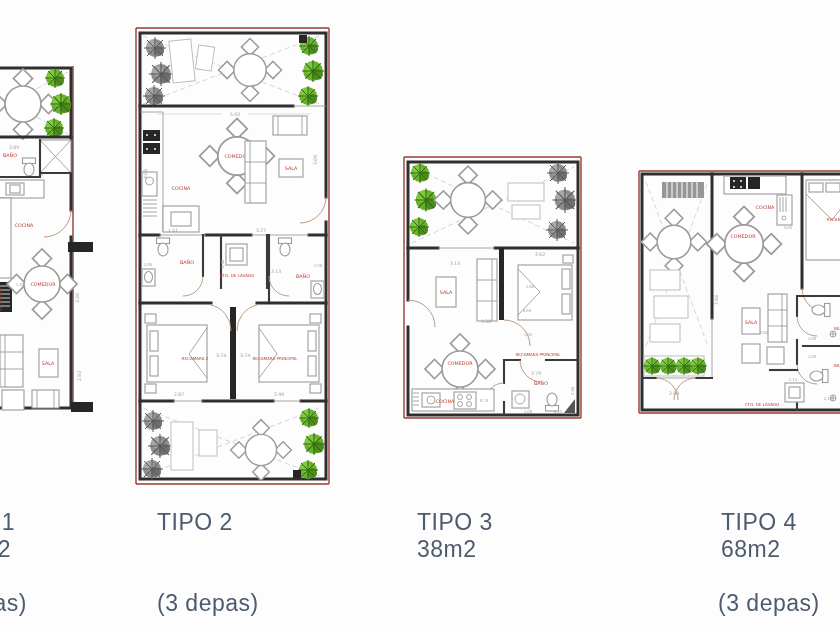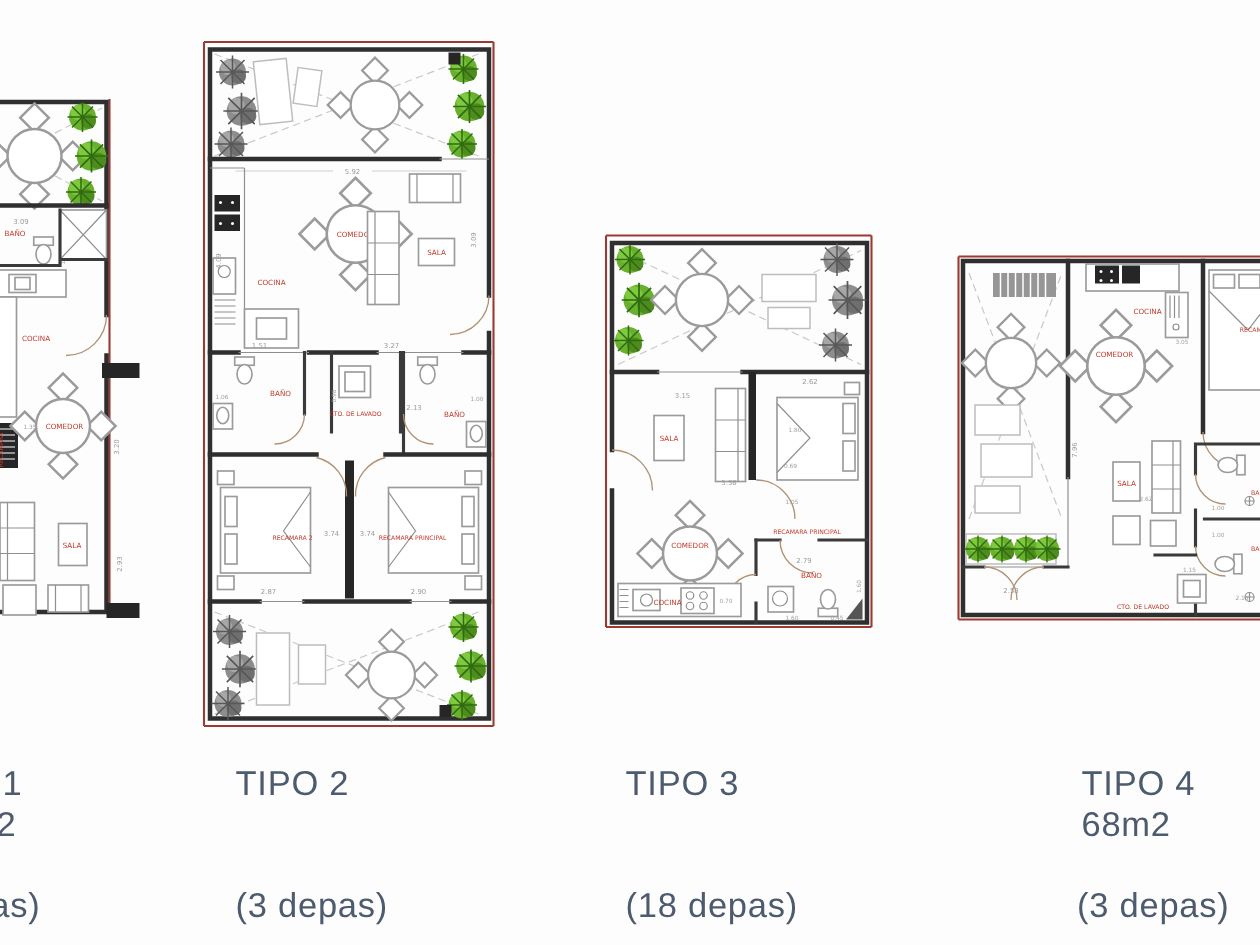--- a/index.html
+++ b/index.html
@@ -360,19 +360,19 @@
 </svg>
 
 <div class="plan-label right" style="left:-85px;top:509px;width:100px">1</div>
 <div class="plan-label right" style="left:-89px;top:536px;width:100px">2</div>
 <div class="plan-label right" style="left:-73px;top:590px;width:100px">as)</div>
 
 <div class="plan-label" style="left:157px;top:509px;width:160px">TIPO 2</div>
 <div class="plan-label" style="left:157px;top:590px;width:160px">(3 depas)</div>
 
 <div class="plan-label" style="left:417px;top:509px;width:160px">TIPO 3</div>
-<div class="plan-label" style="left:417px;top:590px;width:160px">(18 depas)</div>
+<div class="plan-label" style="left:417px;top:536px;width:160px">38m2</div>
 
 <div class="plan-label" style="left:721px;top:509px;width:160px">TIPO 4</div>
 <div class="plan-label" style="left:721px;top:536px;width:160px">68m2</div>
 <div class="plan-label" style="left:718px;top:590px;width:160px">(3 depas)</div>
 
 </div>
 
 </body></html>

